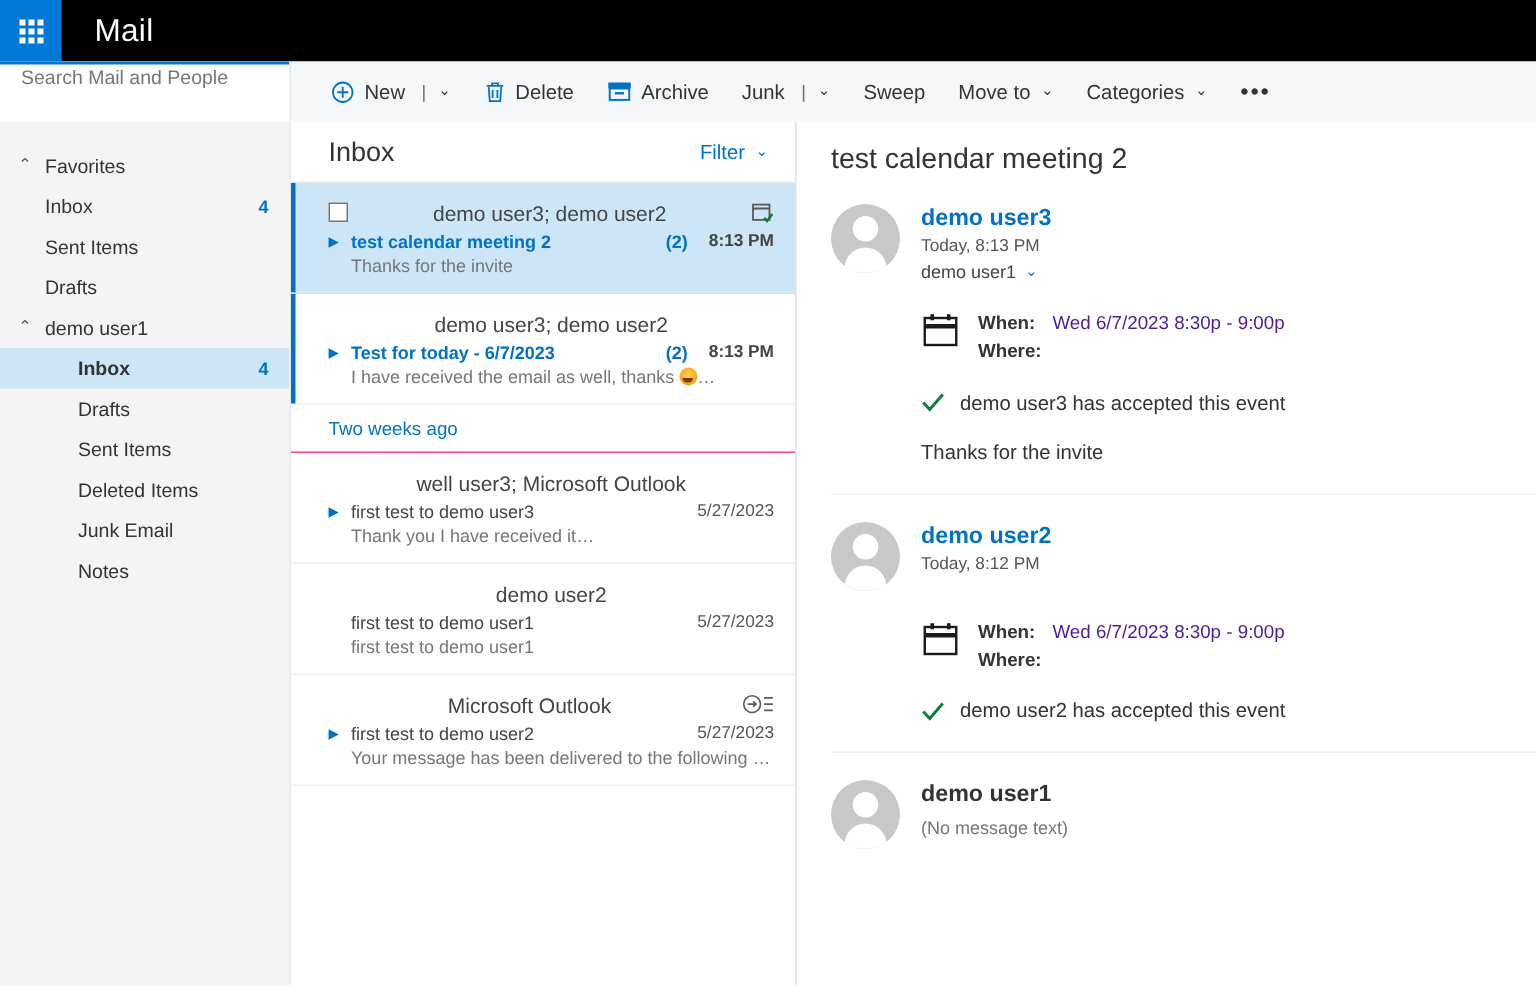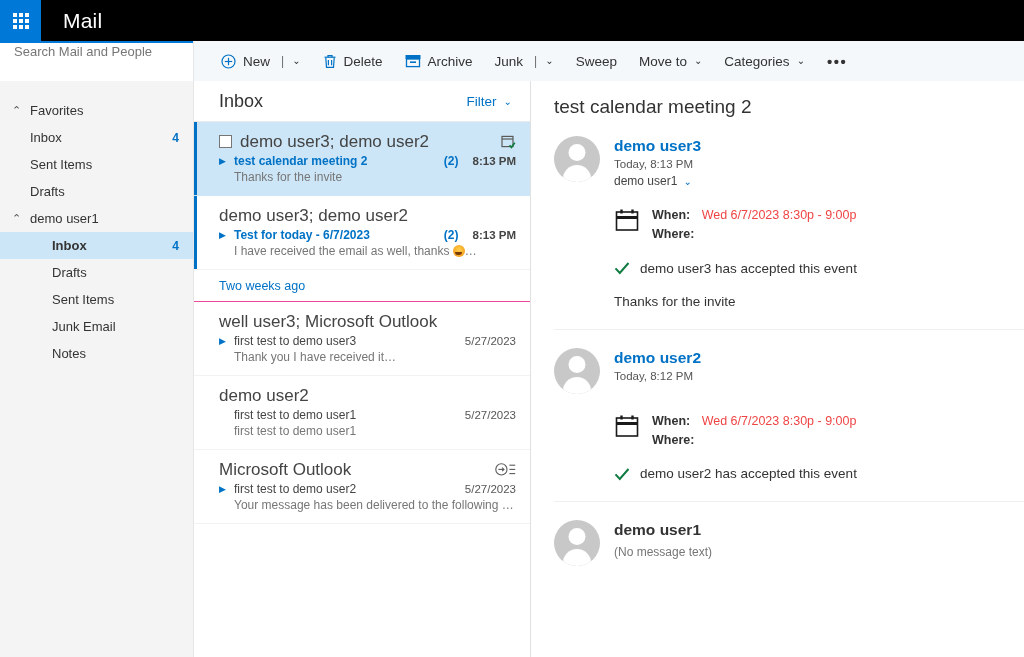--- a/index.html
+++ b/index.html
@@ -114,21 +114,21 @@
     content: ""; position: absolute; left: 0; top: 0; bottom: 0;
     width: 3px; background: #0072c6;
   }
   .msg.selected { background: #cde6f7; }
   .msg.selected::after {
     content: ""; position: absolute; left: 0; right: 0; bottom: -1px;
     height: 1px; background: #cde6f7;
   }
   .msg-row1 {
     display: flex; align-items: center; gap: 8px;
-    font-size: 17px; color: #444; height: 21px;
+    font-size: 14px; color: #444; height: 21px; text-align: center;
   }
   .msg-check {
     width: 13px; height: 13px; border: 1px solid #767676;
     background: #fff; flex: none; display: inline-block; cursor: pointer;
   }
   .msg-from { flex: 1; white-space: nowrap; overflow: hidden; text-overflow: ellipsis; }
   .msg-row2 {
     display: flex; align-items: center; gap: 6px;
     margin-top: 2px; font-size: 12px;
   }
@@ -196,21 +196,21 @@
     display: flex; align-items: center; gap: 6px;
   }
   .recipients .cv { color: #0072c6; font-size: 10px; }
   .meeting {
     display: flex; gap: 12px; align-items: flex-start;
     margin: 18px 0 0 60px;
   }
   .cal-icon { flex: none; margin-top: 1px; }
   .mtg-lines { font-size: 12.5px; color: #333; line-height: 1.5; }
   .mtg-lines b { font-weight: 700; }
-  .mtg-val { color: #ef4444; margin-left: 8px; }
+  .mtg-val { color: #4c1d95; margin-left: 8px; }
   .accepted {
     display: flex; align-items: center; gap: 10px;
     margin: 17px 0 0 60px; font-size: 13.5px; color: #333;
   }
   .check { color: #107c41; flex: none; display: flex; }
   .body-text { margin: 18px 0 0 60px; font-size: 13.5px; color: #333; }
   .nomsg { font-size: 12px; color: #767676; margin-top: 5px; }
 </style>
 </head>
 <body>
@@ -336,20 +336,24 @@
   <div class="nav-item sub selected">
     <span class="lbl">Inbox</span>
     <span class="count">4</span>
   </div>
   <div class="nav-item sub">
     <span class="lbl">Drafts</span>
     <span class="count"></span>
   </div>
   <div class="nav-item sub">
     <span class="lbl">Sent Items</span>
+    <span class="count"></span>
+  </div>
+  <div class="nav-item sub">
+    <span class="lbl">Deleted Items</span>
     <span class="count"></span>
   </div>
   <div class="nav-item sub">
     <span class="lbl">Junk Email</span>
     <span class="count"></span>
   </div>
   <div class="nav-item sub">
     <span class="lbl">Notes</span>
     <span class="count"></span>
   </div>

